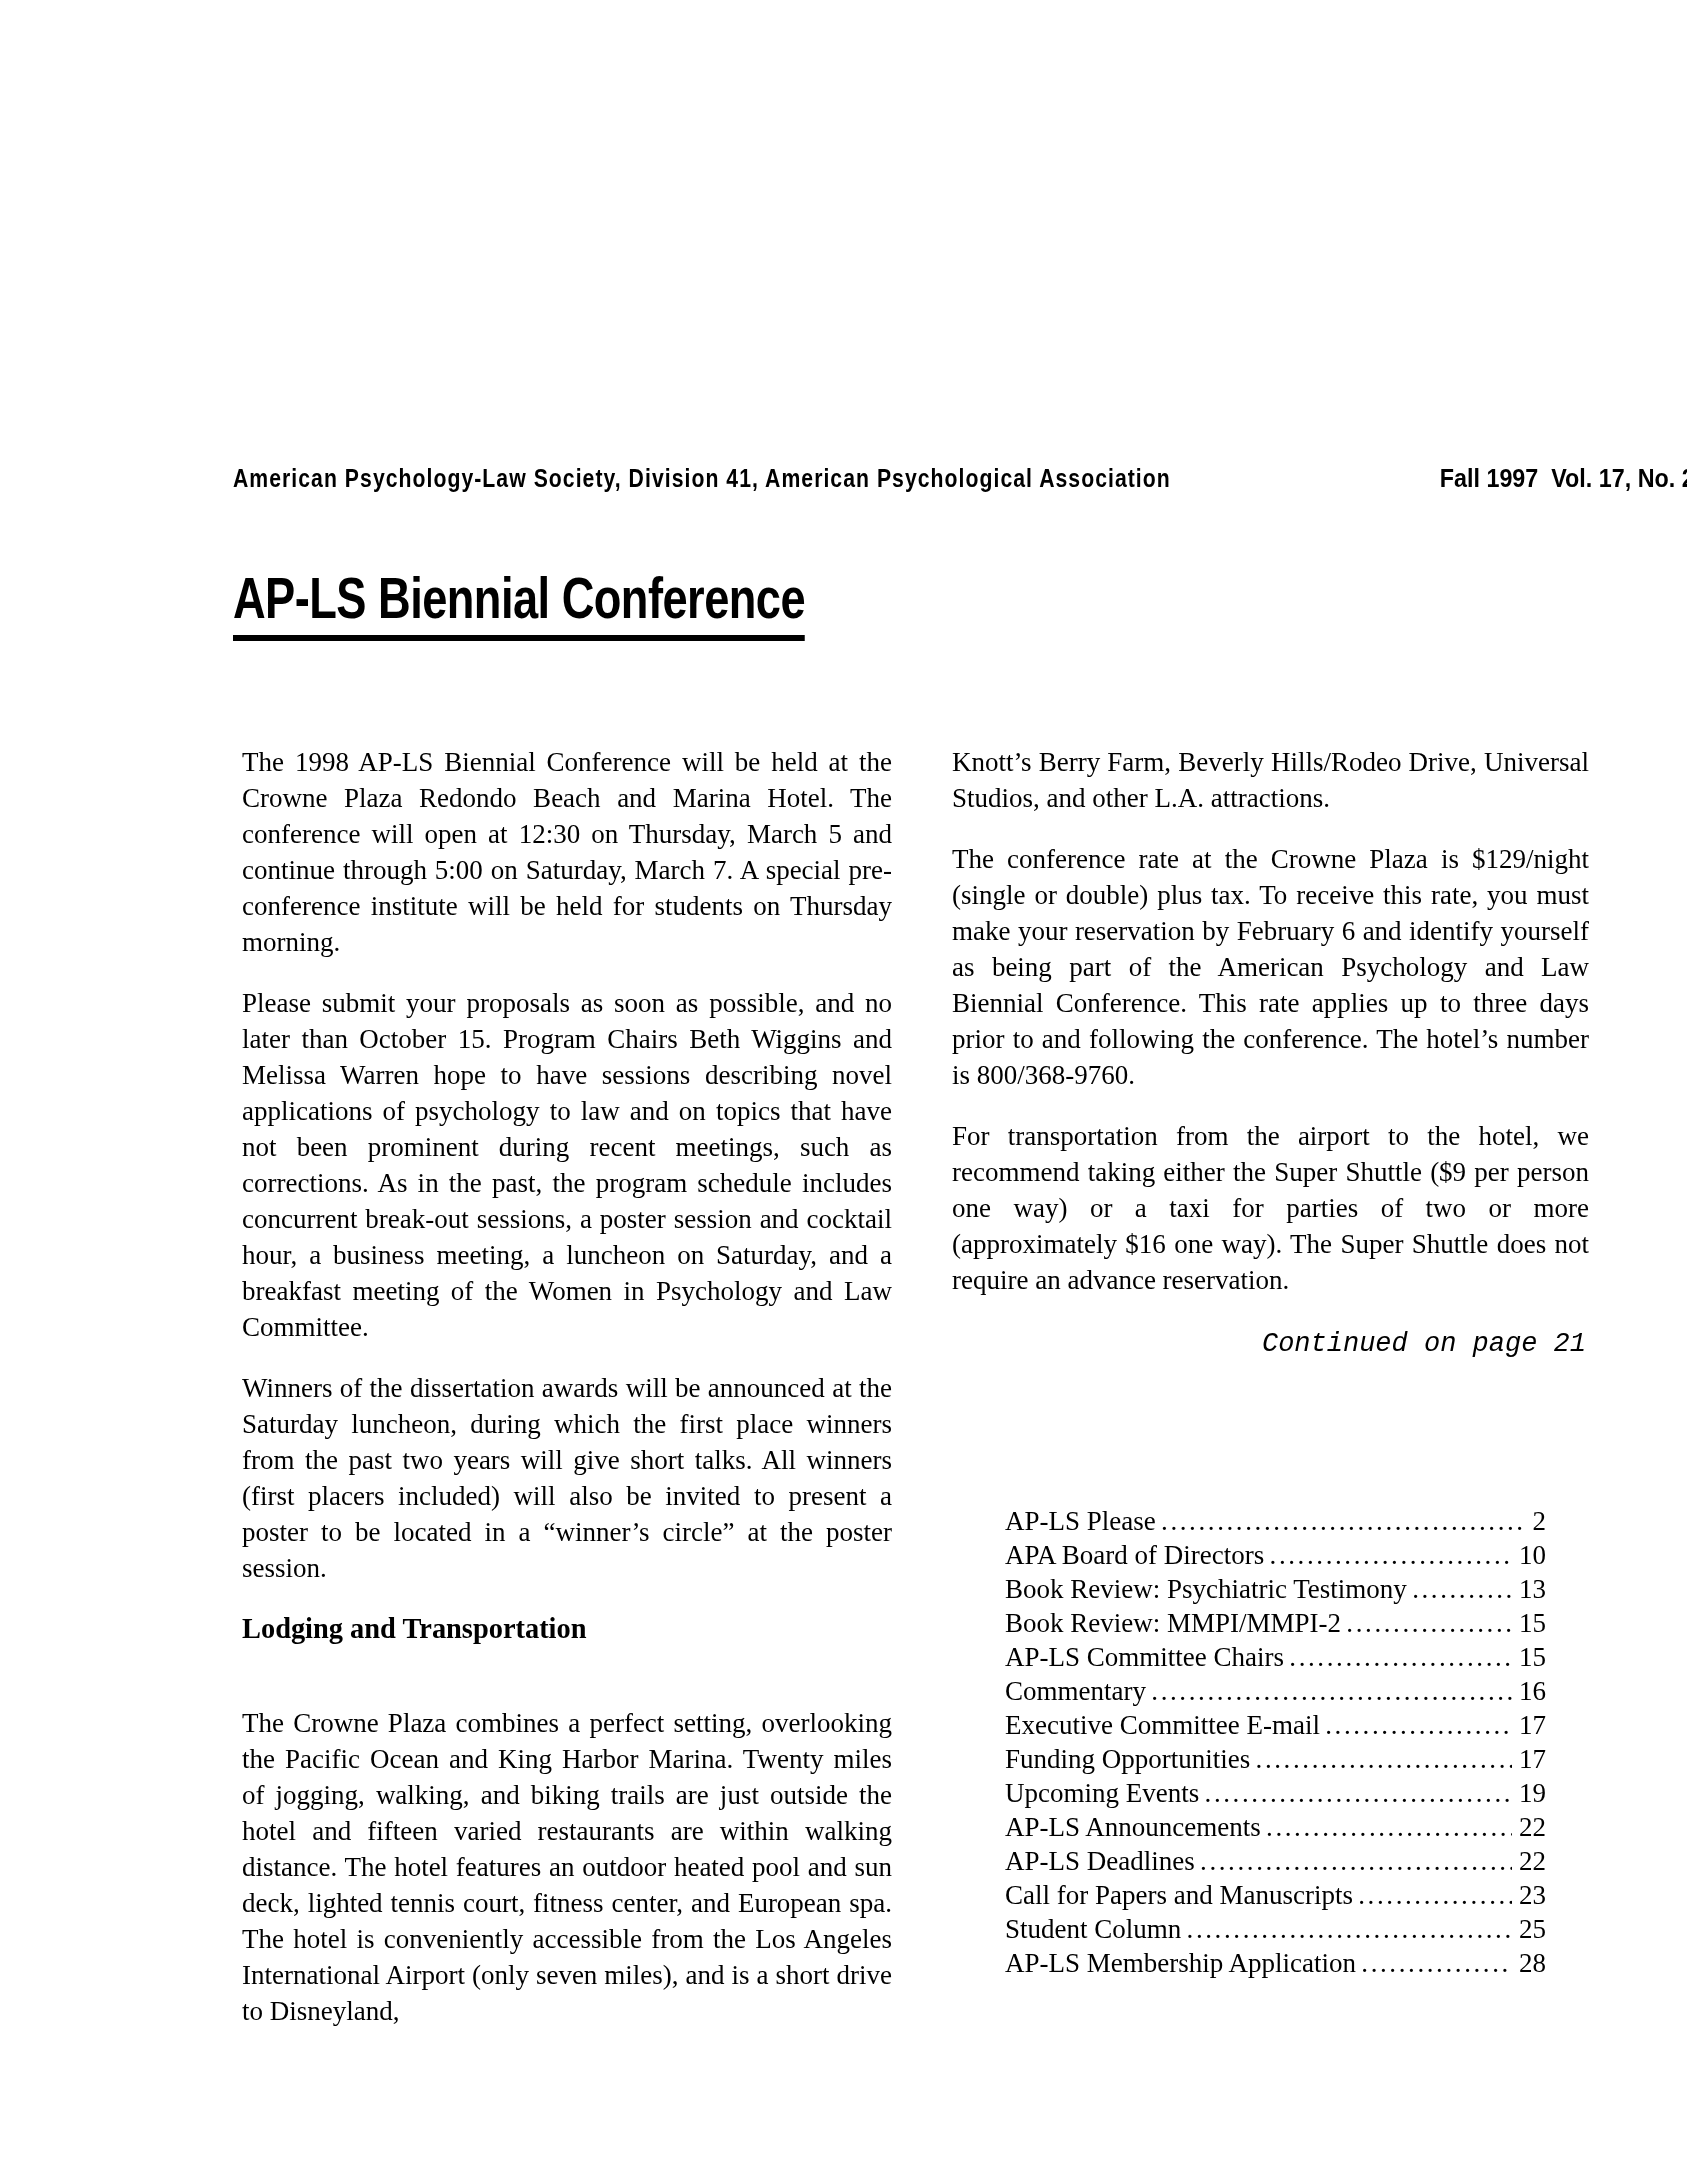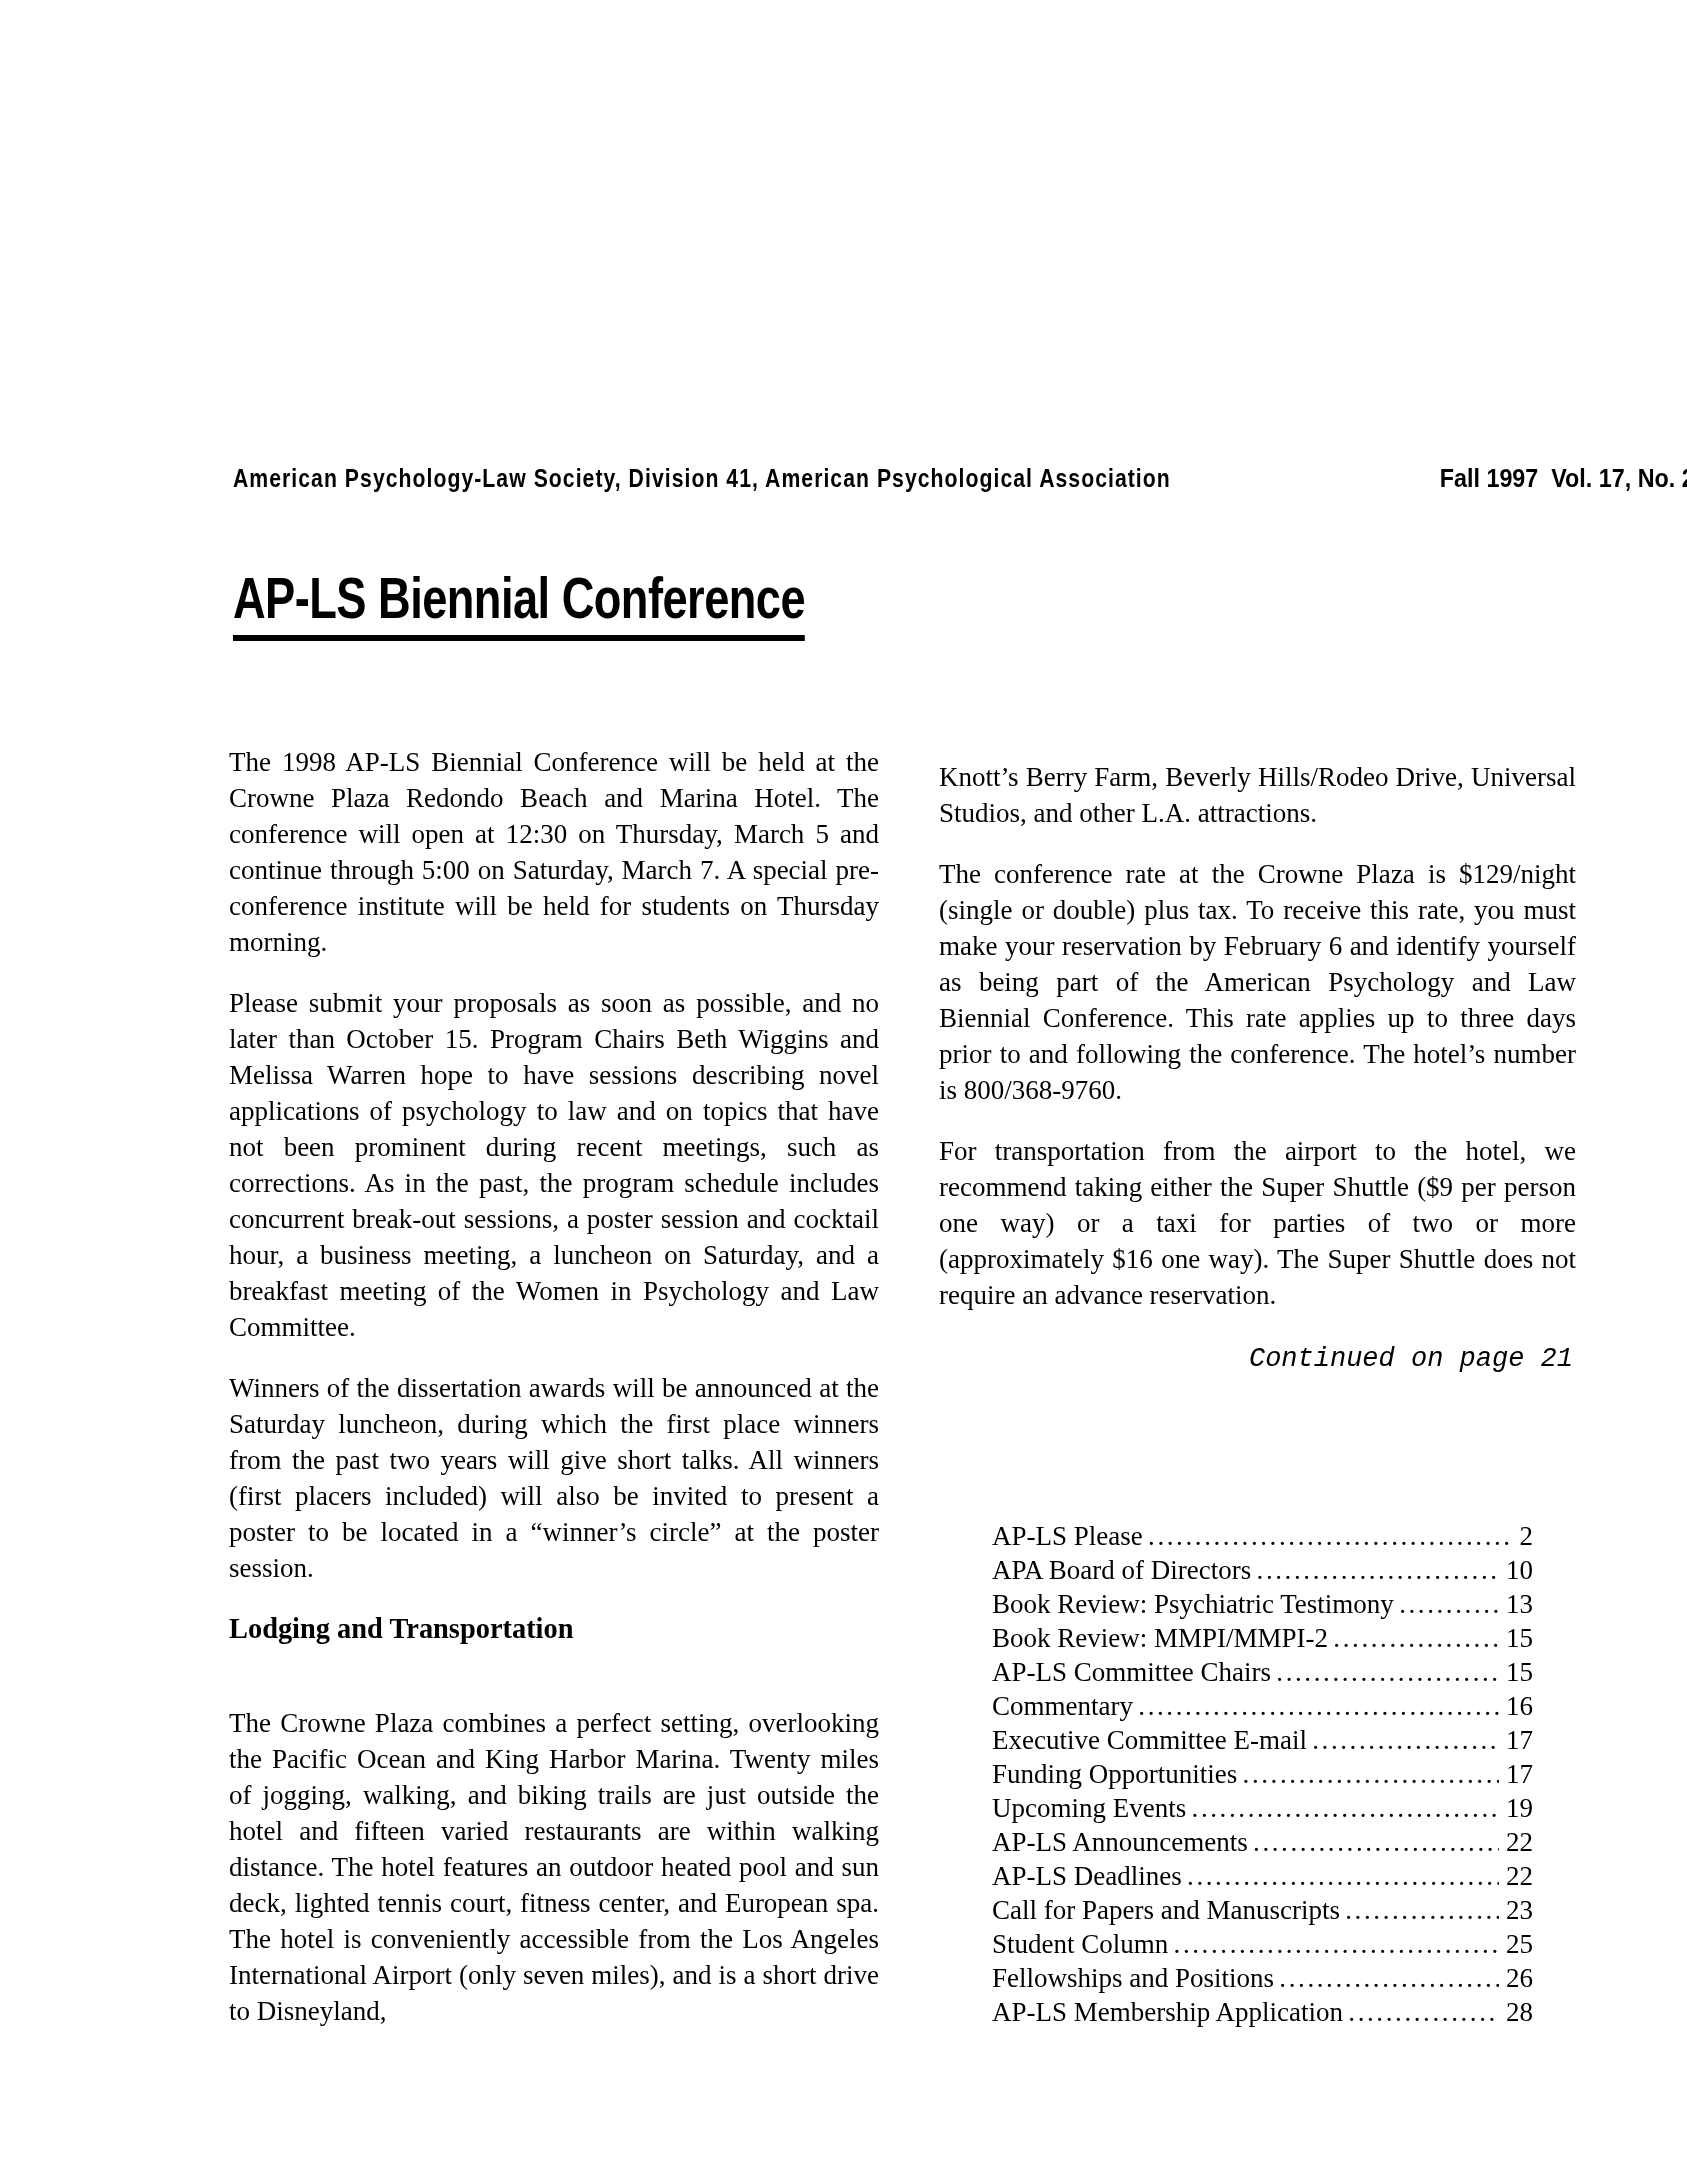--- a/index.html
+++ b/index.html
@@ -30,22 +30,22 @@
     font-weight:700; font-size:58px; line-height:1.05;
     white-space:nowrap;
     padding-bottom:6.6px;
     border-bottom:6.6px solid #000;
     transform:scaleX(0.78); transform-origin:0 0;
     letter-spacing:-0.7px;
   }
 
   
   .columns {
-    position:absolute; left:229px; top:744px; width:1347px;
-    display:flex; align-items:flex-end;
+    position:absolute; left:242px; top:744px; width:1347px;
+    display:flex; align-items:flex-start;
   }
   .col-left  { width:650px; }
   .divider   { width:2px; background:#000; margin:0 29px; }
   .col-right { flex:1; display:flex; flex-direction:column; }
 
   p.body {
     font-size:27px; line-height:36px;
     text-align:justify; text-justify:inter-word;
     margin:0 0 25px 0;
   }
@@ -170,25 +170,20 @@
           <span class="toc-label">Call for Papers and Manuscripts</span>
           <span class="toc-dots"></span>
           <span class="toc-page">23</span>
         </div>
         <div class="toc-row">
           <span class="toc-label">Student Column</span>
           <span class="toc-dots"></span>
           <span class="toc-page">25</span>
         </div>
         <div class="toc-row">
-          <span class="toc-label">Fellowships and Positions</span>
-          <span class="toc-dots"></span>
-          <span class="toc-page">26</span>
-        </div>
-        <div class="toc-row">
           <span class="toc-label">AP-LS Membership Application</span>
           <span class="toc-dots"></span>
           <span class="toc-page">28</span>
         </div>
       </div>
     </div>
 
   </div>
 </div>
 

